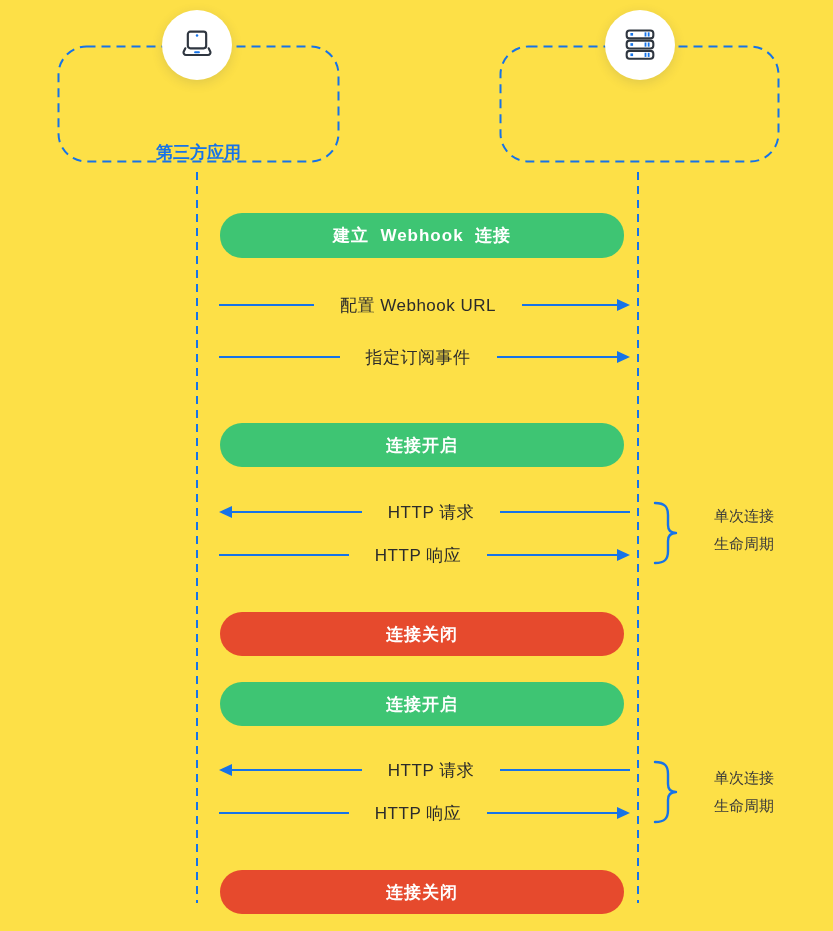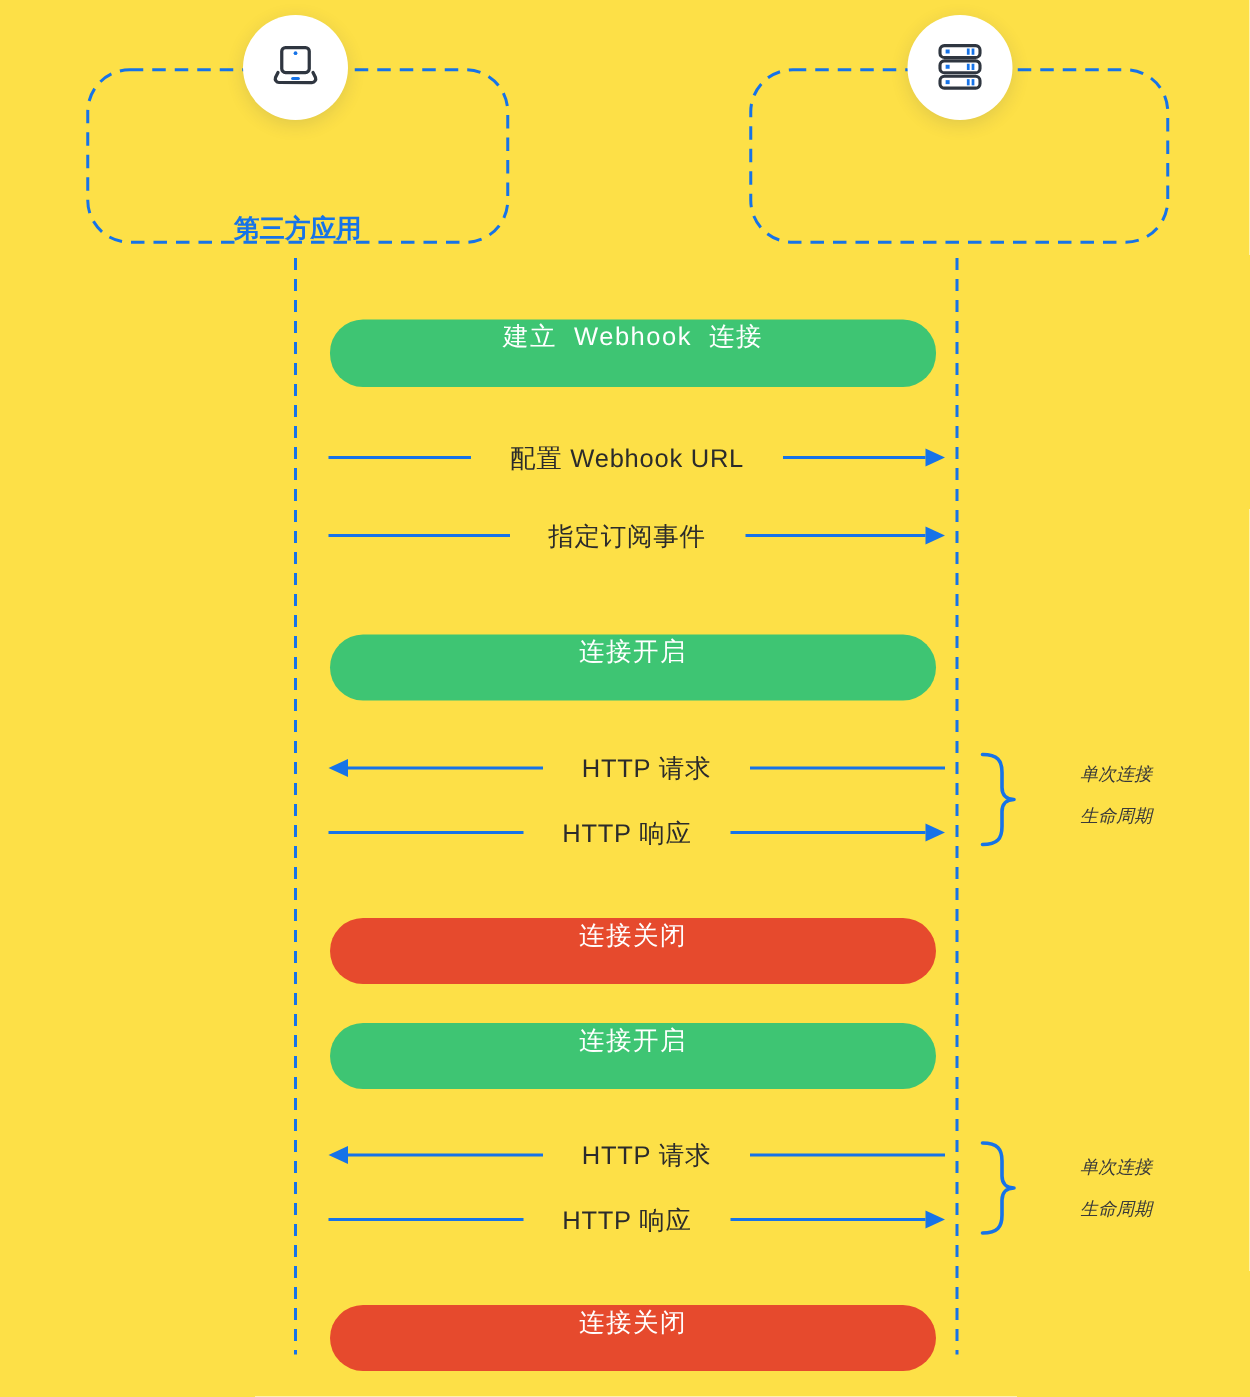--- a/index.html
+++ b/index.html
@@ -19,22 +19,22 @@
     box-shadow:0 3px 12px rgba(40,60,90,0.14);display:flex;align-items:center;justify-content:center;
   }
   
   .lifeline{
     position:absolute;width:2px;top:172px;height:731px;
     background:repeating-linear-gradient(to bottom,#1673e8 0px,#1673e8 8px,transparent 8px,transparent 14px);
   }
   
   .pill{
     position:absolute;left:220px;width:404px;height:44px;border-radius:22px;
-    display:flex;align-items:flex-start;justify-content:center;
-    color:#ffffff;font-size:17px;letter-spacing:1px;white-space:pre;
+    display:flex;align-items:center;justify-content:center;
+    color:#ffffff;font-size:17px;letter-spacing:1px;white-space:pre;font-weight:bold;
   }
   .pill.green{background:#3ec573;}
   .pill.red{background:#e64a2d;margin-top:19px;}
   
   .msg{
     position:absolute;left:219px;width:411px;height:24px;
     display:flex;align-items:center;
   }
   .msg .line{flex:1;height:2px;background:#1673e8;}
   .msg .label{
@@ -45,21 +45,21 @@
     border-left:13px solid #1673e8;
   }
   .head-left{
     width:0;height:0;border-top:6px solid transparent;border-bottom:6px solid transparent;
     border-right:13px solid #1673e8;
   }
   
   .brace{position:absolute;left:652px;width:28px;height:64px;}
   .annotation{
     position:absolute;left:692px;width:104px;text-align:center;
-    color:#3a3a3a;font-size:12px;line-height:28px;white-space:nowrap;font-style:italic;
+    color:#3a3a3a;font-size:15px;line-height:28px;white-space:nowrap;
   }
   .icon-svg{display:block;}
 </style>
 </head>
 <body>
 
 <div class="canvas">
 
   <div class="actor" style="left:57px;width:283px;">
     <svg class="actor-border" width="283" height="118" viewBox="0 0 283 118">

